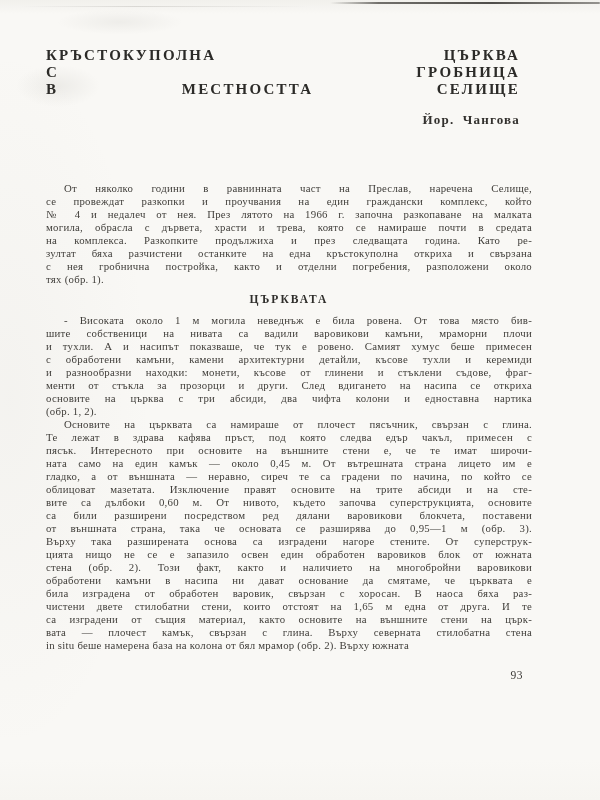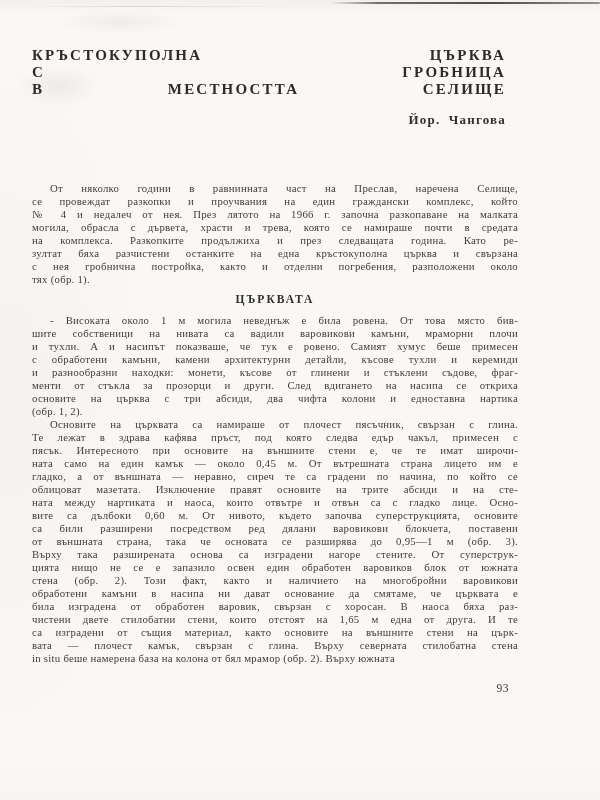--- a/index.html
+++ b/index.html
@@ -24,21 +24,21 @@
     position: absolute; top: 2px; left: 330px; right: 0; height: 2px;
     background: linear-gradient(90deg, rgba(70,68,64,0) 0%, rgba(70,68,64,0.75) 18%, rgba(50,48,45,0.85) 60%, rgba(70,68,64,0.55) 100%);
     border-radius: 1px;
   }
   .scan-line-faint {
     position: absolute; top: 6px; left: 20px; width: 290px; height: 1px;
     background: linear-gradient(90deg, rgba(120,118,110,0) 0%, rgba(120,118,110,0.22) 40%, rgba(120,118,110,0) 100%);
   }
 
   .content {
-    position: absolute; top: 0; left: 32px; width: 486px;
+    position: absolute; top: 0; left: 46px; width: 486px;
     color: #3e3c39;
   }
 
   .title-block {
     margin-top: 47px;
     padding-right: 12px;
     text-align: right;
     font-family: "Liberation Serif", serif;
     font-weight: bold;
     font-size: 15px;
@@ -112,21 +112,21 @@
     <div class="author">Йор. Чангова</div>
 
     <div class="body-text">
 
       <div class="para">
           <div class="t-line">От няколко години в равнинната част на Преслав, наречена Селище,</div>
           <div class="t-line">се провеждат разкопки и проучвания на един граждански комплекс, който</div>
           <div class="t-line">№ 4 и недалеч от нея. През лятото на 1966 г. започна разкопаване на малката</div>
           <div class="t-line">могила, обрасла с дървета, храсти и трева, която се намираше почти в средата</div>
           <div class="t-line">на комплекса. Разкопките продължиха и през следващата година. Като ре-</div>
-          <div class="t-line">зултат бяха разчистени останките на една кръстокуполна църква и свързана</div>
+          <div class="t-line">зултат бяха разчистени останките на една кръстокуполна откриха и свързана</div>
           <div class="t-line">с нея гробнична постройка, както и отделни погребения, разположени около</div>
           <div class="t-line">тях (обр. 1).</div>
         </div>
 
       <div class="section-heading">ЦЪРКВАТА</div>
 
       <div>
           <div class="para">
             <div class="t-line">- Високата около 1 м могила неведнъж е била ровена. От това място бив-</div>
             <div class="t-line">шите собственици на нивата са вадили варовикови камъни, мраморни плочи</div>
@@ -137,21 +137,20 @@
             <div class="t-line">основите на църква с три абсиди, два чифта колони и едноставна нартика</div>
             <div class="t-line">(обр. 1, 2).</div>
           </div>
           <div class="para">
             <div class="t-line">Основите на църквата са намираше от плочест пясъчник, свързан с глина.</div>
             <div class="t-line">Те лежат в здрава кафява пръст, под която следва едър чакъл, примесен с</div>
             <div class="t-line">пясък. Интересното при основите на външните стени е, че те имат широчи-</div>
             <div class="t-line">ната само на един камък — около 0,45 м. От вътрешната страна лицето им е</div>
             <div class="t-line">гладко, а от външната — неравно, сиреч те са градени по начина, по който се</div>
             <div class="t-line">облицоват мазетата. Изключение правят основите на трите абсиди и на сте-</div>
-            <div class="t-line">ната между нартиката и наоса, които отвътре и отвън са с гладко лице. Осно-</div>
             <div class="t-line">вите са дълбоки 0,60 м. От нивото, където започва суперструкцията, основите</div>
             <div class="t-line">са били разширени посредством ред дялани варовикови блокчета, поставени</div>
             <div class="t-line">от външната страна, така че основата се разширява до 0,95—1 м (обр. 3).</div>
             <div class="t-line">Върху така разширената основа са изградени нагоре стените. От суперструк-</div>
             <div class="t-line">цията нищо не се е запазило освен един обработен варовиков блок от южната</div>
             <div class="t-line">стена (обр. 2). Този факт, както и наличието на многобройни варовикови</div>
             <div class="t-line">обработени камъни в насипа ни дават основание да смятаме, че църквата е</div>
             <div class="t-line">била изградена от обработен варовик, свързан с хоросан. В наоса бяха раз-</div>
             <div class="t-line">чистени двете стилобатни стени, които отстоят на 1,65 м една от друга. И те</div>
             <div class="t-line">са изградени от същия материал, както основите на външните стени на църк-</div>

